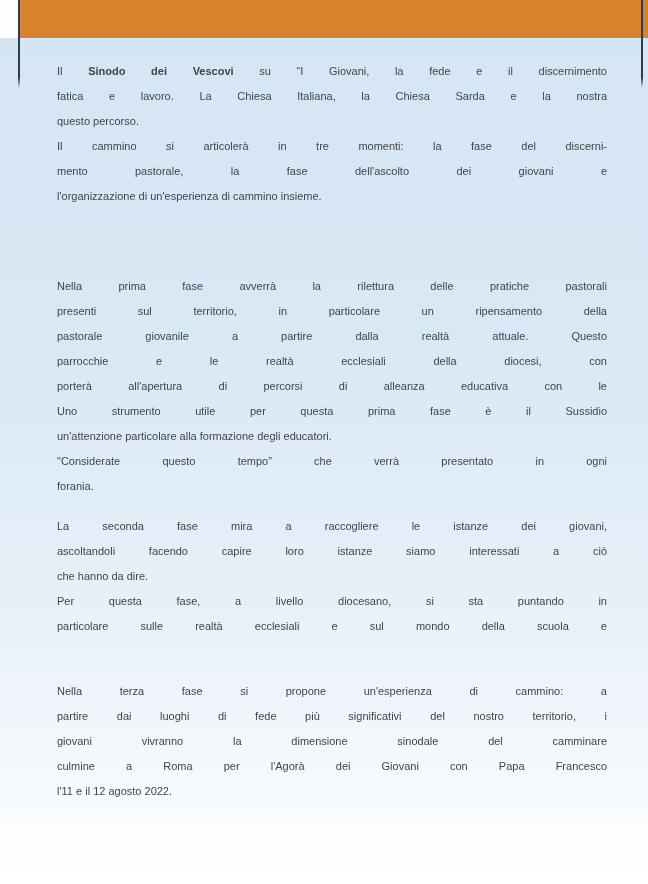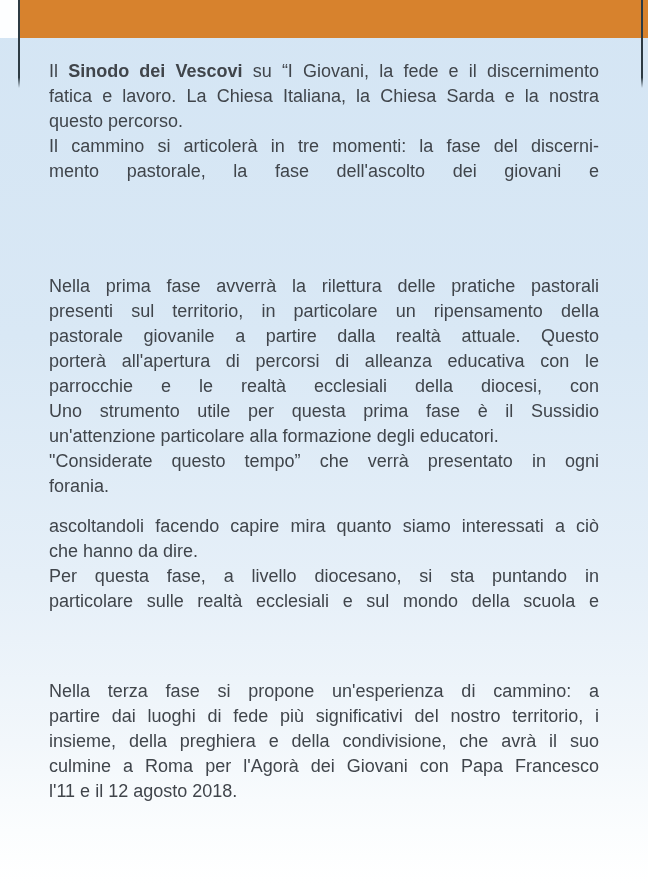--- a/index.html
+++ b/index.html
@@ -7,22 +7,22 @@
     width:648px;height:884px;overflow:hidden;position:relative;
     background:linear-gradient(180deg,#d4e5f4 0%,#d9e8f5 38%,#e5eff8 65%,#f2f7fb 84%,#fbfdfe 94%,#ffffff 100%);
     font-family:"Liberation Sans",sans-serif;
   }
   .topbar{position:absolute;left:18px;top:0;width:630px;height:38px;background:var(--orange,#d7822d)}
   .notch{position:absolute;left:0;top:0;width:18px;height:38px;background:#fdfeff}
   .vline{position:absolute;top:0;width:2px;height:88px;
          background:linear-gradient(180deg,var(--line,#2d3b44) 88%,rgba(45,59,68,0) 100%)}
   .vline.left{left:18px}
   .vline.right{left:641px}
-  .block{position:absolute;left:49px;width:550px;color:var(--text,#40454b);
-         font-size:18px;line-height:25px}
+  .block{position:absolute;left:57px;width:550px;color:var(--text,#40454b);
+         font-size:11px;line-height:25px}
   #b-intro{top:59px}
   #b-fase1{top:274px}
   #b-fase2{top:514px}
   #b-fase3{top:679px}
   .line{height:25px;overflow:hidden;text-align:justify;text-align-last:justify;white-space:normal}
   .line.last{text-align-last:left}
   .line strong{font-weight:bold}
 </style>
 </head>
 <body style="--orange: #d7822d; --line: #2d3b44; --text: #40454b;">
@@ -31,37 +31,39 @@
 <div class="notch"></div>
 <div class="vline left"></div>
 <div class="vline right"></div>
 
 <section class="block" id="b-intro">
     <div class="line"><span>Il </span><strong>Sinodo dei Vescovi</strong><span> su “I Giovani, la fede e il discernimento</span></div>
     <div class="line"><span>fatica e lavoro. La Chiesa Italiana, la Chiesa Sarda e la nostra</span></div>
     <div class="line last"><span>questo percorso.</span></div>
     <div class="line"><span>Il cammino si articolerà in tre momenti: la fase del discerni-</span></div>
     <div class="line"><span>mento pastorale, la fase dell'ascolto dei giovani e</span></div>
+    <div class="line last"><span>l'organizzazione di un'esperienza di cammino insieme.</span></div>
   </section>
 <section class="block" id="b-fase1">
     <div class="line"><span>Nella prima fase avverrà la rilettura delle pratiche pastorali</span></div>
     <div class="line"><span>presenti sul territorio, in particolare un ripensamento della</span></div>
     <div class="line"><span>pastorale giovanile a partire dalla realtà attuale. Questo</span></div>
+    <div class="line"><span>parrocchie e le realtà ecclesiali della diocesi, con</span></div>
     <div class="line"><span>porterà all'apertura di percorsi di alleanza educativa con le</span></div>
-    <div class="line"><span>parrocchie e le realtà ecclesiali della diocesi, con</span></div>
     <div class="line"><span>Uno strumento utile per questa prima fase è il Sussidio</span></div>
     <div class="line last"><span>un'attenzione particolare alla formazione degli educatori.</span></div>
     <div class="line"><span>"Considerate questo tempo” che verrà presentato in ogni</span></div>
     <div class="line last"><span>forania.</span></div>
   </section>
 <section class="block" id="b-fase2">
-    <div class="line"><span>ascoltandoli facendo capire mira quanto siamo interessati a ciò</span></div>
+    <div class="line"><span>La seconda fase mira a raccogliere le istanze dei giovani,</span></div>
+    <div class="line"><span>ascoltandoli facendo capire loro istanze siamo interessati a ciò</span></div>
     <div class="line last"><span>che hanno da dire.</span></div>
     <div class="line"><span>Per questa fase, a livello diocesano, si sta puntando in</span></div>
     <div class="line"><span>particolare sulle realtà ecclesiali e sul mondo della scuola e</span></div>
   </section>
 <section class="block" id="b-fase3">
     <div class="line"><span>Nella terza fase si propone un'esperienza di cammino: a</span></div>
     <div class="line"><span>partire dai luoghi di fede più significativi del nostro territorio, i</span></div>
-    <div class="line"><span>insieme, della preghiera e della condivisione, che avrà il suo</span></div>
+    <div class="line"><span>giovani vivranno la dimensione sinodale del camminare</span></div>
     <div class="line"><span>culmine a Roma per l'Agorà dei Giovani con Papa Francesco</span></div>
-    <div class="line last"><span>l'11 e il 12 agosto 2018.</span></div>
+    <div class="line last"><span>l'11 e il 12 agosto 2022.</span></div>
   </section>
 
 </body></html>

